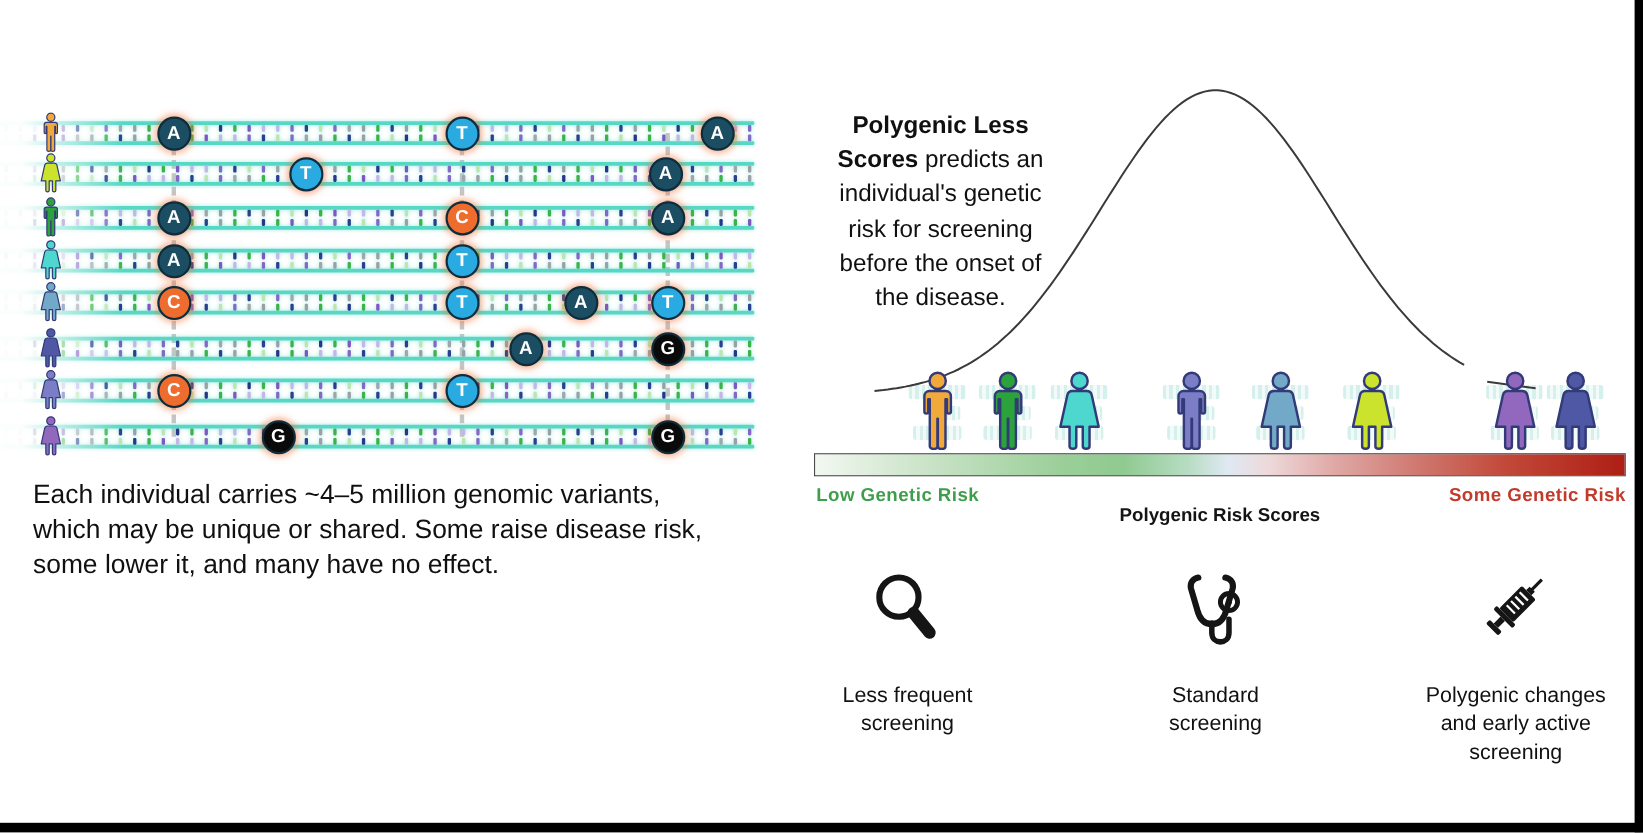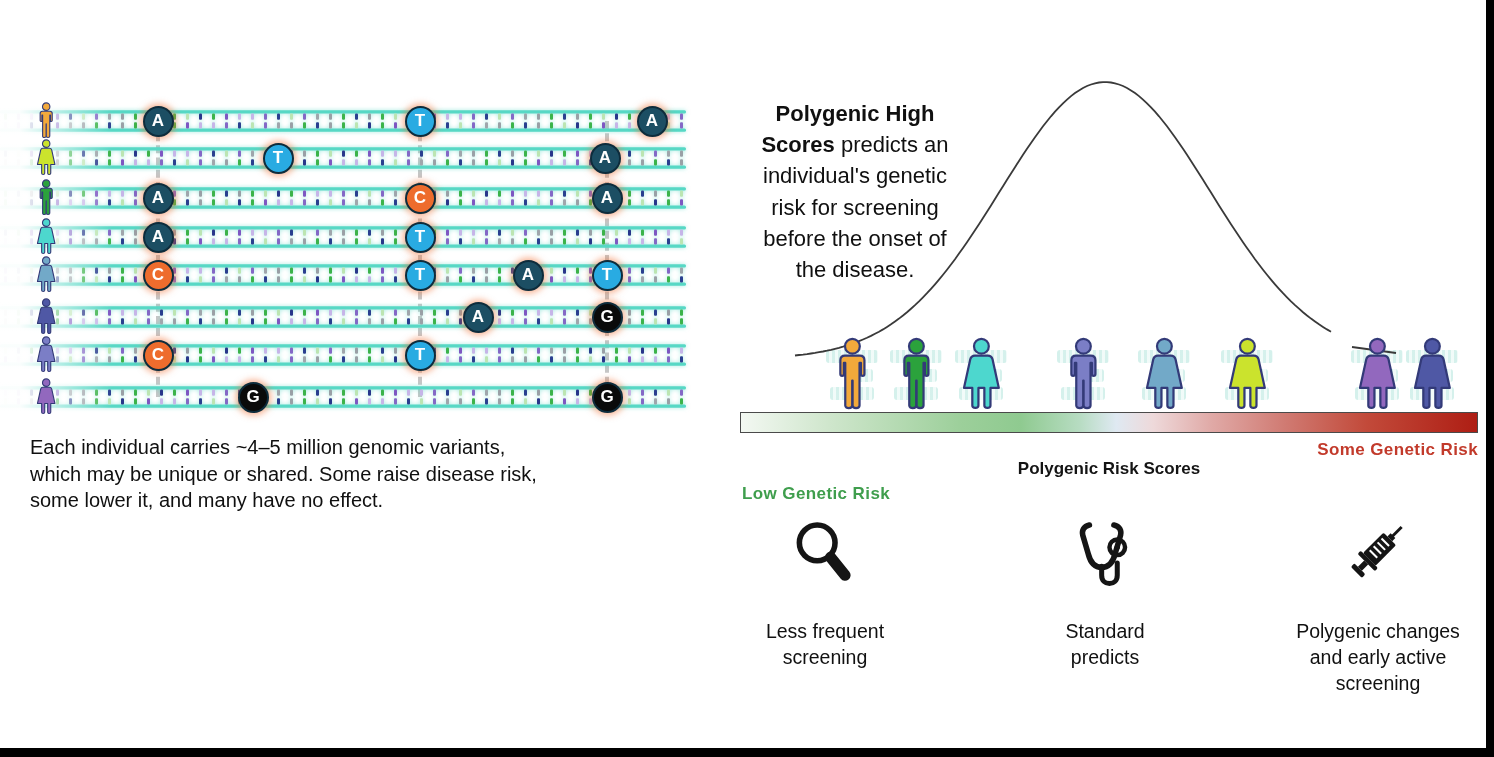--- a/index.html
+++ b/index.html
@@ -10,21 +10,21 @@
   #frame-bottom{left:0;top:748px;width:1494px;height:9px;background:#000;}
   #frame-right{left:1486px;top:0;width:8px;height:757px;background:#000;}
   
   .dna-row{left:0;width:686px;height:30px;z-index:2;filter:drop-shadow(0 0 2px rgba(90,216,198,.55));}
   .locus-line{width:0;border-left:4px dashed #c6c6c6;z-index:1;}
   .chip{width:31px;height:31px;border-radius:50%;z-index:5;display:flex;align-items:center;justify-content:center;
         color:#fff;font-weight:bold;font-size:17px;border:2.5px solid #0e2c3c;box-sizing:border-box;
         box-shadow:0 0 6px 2.5px rgba(243,112,51,.5);}
   #strand-fade{left:0;top:95px;width:112px;height:330px;z-index:3;
         background:linear-gradient(to right,rgba(255,255,255,.97) 18%,rgba(255,255,255,0));}
-  #left-caption{left:30px;top:434px;width:660px;font-size:20px;line-height:1.33;color:#101010;
+  #left-caption{left:30px;top:434px;width:660px;font-size:24px;line-height:1.33;color:#101010;
         white-space:pre-line;z-index:6;}
   
   #intro-text{left:746px;top:98px;width:218px;text-align:center;font-size:22px;line-height:1.42;
         color:#101010;white-space:pre-line;}
   #intro-text b{font-weight:bold;}
   #curve-svg{left:740px;top:55px;z-index:2;}
   .fig-backdrop{background:repeating-linear-gradient(90deg,#b9e7df 0 3px,#e8f8f5 3px 6px);
         border-radius:3px;opacity:.6;z-index:1;}
   .figure{z-index:3;}
   #risk-bar{left:740px;top:412px;width:738px;height:21px;border:1.5px solid #4a4a4a;box-sizing:border-box;z-index:2;}
@@ -992,21 +992,21 @@
         </svg></div>
       <div class="abs chip" style="left: 237.5px; top: 381.5px; background: rgb(10, 10, 10);">G</div>
       <div class="abs chip" style="left: 591.5px; top: 381.5px; background: rgb(10, 10, 10);">G</div>
     </div>
   <div id="strand-fade" class="abs"></div>
 
   <div id="left-caption" class="abs">Each individual carries ~4–5 million genomic variants,
 which may be unique or shared. Some raise disease risk,
 some lower it, and many have no effect.</div>
 
-  <div id="intro-text" class="abs"><b>Polygenic High
+  <div id="intro-text" class="abs"><b>Polygenic Less
 Scores</b><span> predicts an
 individual's genetic
 risk for screening
 before the onset of
 the disease.</span></div>
 
   <svg id="curve-svg" class="abs" width="740" height="312">
       <polyline points="55.0,300.5 59.0,300.0 63.0,299.6 67.0,299.1 71.0,298.5 75.0,297.9 79.0,297.2 83.0,296.5 87.0,295.7 91.0,294.8 95.0,293.8 99.0,292.8 103.0,291.7 107.0,290.5 111.0,289.1 115.0,287.7 119.0,286.2 123.0,284.5 127.0,282.8 131.0,280.9 135.0,278.8 139.0,276.7 143.0,274.4 147.0,271.9 151.0,269.3 155.0,266.5 159.0,263.6 163.0,260.5 167.0,257.2 171.0,253.7 175.0,250.1 179.0,246.3 183.0,242.3 187.0,238.2 191.0,233.8 195.0,229.3 199.0,224.6 203.0,219.7 207.0,214.7 211.0,209.5 215.0,204.2 219.0,198.6 223.0,193.0 227.0,187.2 231.0,181.3 235.0,175.3 239.0,169.2 243.0,163.0 247.0,156.7 251.0,150.4 255.0,144.0 259.0,137.6 263.0,131.2 267.0,124.8 271.0,118.5 275.0,112.2 279.0,105.9 283.0,99.8 287.0,93.8 291.0,87.9 295.0,82.2 299.0,76.7 303.0,71.3 307.0,66.2 311.0,61.3 315.0,56.7 319.0,52.3 323.0,48.3 327.0,44.6 331.0,41.1 335.0,38.1 339.0,35.4 343.0,33.0 347.0,31.0 351.0,29.5 355.0,28.3 359.0,27.5 363.0,27.1 367.0,27.1 371.0,27.5 375.0,28.3 379.0,29.5 383.0,31.0 387.0,33.0 391.0,35.4 395.0,38.1 399.0,41.1 403.0,44.6 407.0,48.3 411.0,52.3 415.0,56.7 419.0,61.3 423.0,66.2 427.0,71.3 431.0,76.7 435.0,82.2 439.0,87.9 443.0,93.8 447.0,99.8 451.0,105.9 455.0,112.2 459.0,118.5 463.0,124.8 467.0,131.2 471.0,137.6 475.0,144.0 479.0,150.4 483.0,156.7 487.0,163.0 491.0,169.2 495.0,175.3 499.0,181.3 503.0,187.2 507.0,193.0 511.0,198.6 515.0,204.2 519.0,209.5 523.0,214.7 527.0,219.7 531.0,224.6 535.0,229.3 539.0,233.8 543.0,238.2 547.0,242.3 551.0,246.3 555.0,250.1 559.0,253.7 563.0,257.2 567.0,260.5 571.0,263.6 575.0,266.5 579.0,269.3 583.0,271.9 587.0,274.4 591.0,276.7" fill="none" stroke="#3A3A3A" stroke-width="1.8"></polyline>
       <line x1="612" y1="292" x2="656" y2="298" stroke="#3A3A3A" stroke-width="1.8"></line>
     </svg>
@@ -1080,37 +1080,37 @@
       <div class="abs fig-backdrop" style="left: 680px; top: 67px; width: 44px; height: 13px;"></div>
       <div class="abs figure" style="left: 682px; top: 17px; z-index: 3;"><svg viewBox="0 0 44 82" width="40.8" height="76">
           <g fill="#4F58A5" stroke="#333a78" stroke-width="2.4" stroke-linejoin="round">
             <circle cx="22" cy="10" r="8"></circle>
             <path d="M15,20 h14 c2.6,0 4.4,1.7 5,4.1 l6.8,30.9 h-9 v19 c0,3.4 -6.6,3.4 -6.6,0 V55 h-6.4 v19 c0,3.4 -6.6,3.4 -6.6,0 V55 h-9 l6.8,-30.9 c0.6,-2.4 2.4,-4.1 5,-4.1 z"></path>
           </g>
         </svg></div>
     </div>
 
   <div id="risk-bar" class="abs" style="background: linear-gradient(90deg, rgb(243, 248, 242) 0%, rgb(207, 230, 204) 12%, rgb(156, 207, 154) 30%, rgb(143, 202, 144) 38%, rgb(183, 220, 194) 46%, rgb(223, 233, 242) 51%, rgb(238, 217, 218) 56%, rgb(224, 169, 166) 64%, rgb(208, 122, 114) 74%, rgb(194, 74, 58) 85%, rgb(174, 30, 20) 100%);"></div>
-  <div id="low-risk-label" class="abs" style="color: rgb(63, 158, 77); margin-top: 44px;">Low Genetic Risk</div>
+  <div id="low-risk-label" class="abs" style="color: rgb(63, 158, 77);">Low Genetic Risk</div>
   <div id="high-risk-label" class="abs" style="color: rgb(194, 58, 43);">Some Genetic Risk</div>
   <div id="bar-title" class="abs">Polygenic Risk Scores</div>
 
   <div id="rec-area">
       <div class="abs rec-group" style="left: 710px;"><svg viewBox="0 0 70 70" width="78" height="78" class="rec-icon">
           <circle cx="28" cy="25" r="16" fill="none" stroke="#151515" stroke-width="5"></circle>
           <line x1="40" y1="38" x2="53" y2="54" stroke="#151515" stroke-width="10" stroke-linecap="round"></line>
         </svg><div class="rec-label">Less frequent
 screening</div></div>
       <div class="abs rec-group" style="left: 990px;"><svg viewBox="0 0 70 70" width="78" height="78" class="rec-icon">
           <path d="M21,9 c-5,1 -7,5 -6,9 l5,17 c2,8 6,12 12,12 s10,-4 12,-12 l5,-17 c1,-4 -1,-8 -6,-9" fill="none" stroke="#151515" stroke-width="5" stroke-linecap="round"></path>
           <path d="M32,46 v8 c0,10 14,10 14,0 v-11" fill="none" stroke="#151515" stroke-width="4.5" stroke-linecap="round"></path>
           <circle cx="46" cy="29" r="7" fill="none" stroke="#151515" stroke-width="4"></circle>
           <circle cx="46" cy="29" r="2.4" fill="#151515"></circle>
         </svg><div class="rec-label">Standard
-predicts</div></div>
+screening</div></div>
       <div class="abs rec-group" style="left: 1263px;"><svg viewBox="0 0 70 70" width="78" height="78" class="rec-icon">
           <g transform="rotate(45 35 32)">
             <line x1="35" y1="2" x2="35" y2="14" stroke="#151515" stroke-width="2.6"></line>
             <rect x="32" y="13" width="6" height="4" fill="#151515"></rect>
             <rect x="27" y="17" width="16" height="26" rx="1.5" fill="#151515"></rect>
             <line x1="29.5" y1="22" x2="39" y2="22" stroke="#fff" stroke-width="1.8"></line>
             <line x1="29.5" y1="27" x2="39" y2="27" stroke="#fff" stroke-width="1.8"></line>
             <line x1="29.5" y1="32" x2="39" y2="32" stroke="#fff" stroke-width="1.8"></line>
             <line x1="29.5" y1="37" x2="39" y2="37" stroke="#fff" stroke-width="1.8"></line>
             <rect x="24" y="43" width="22" height="4" rx="1.5" fill="#151515"></rect>

